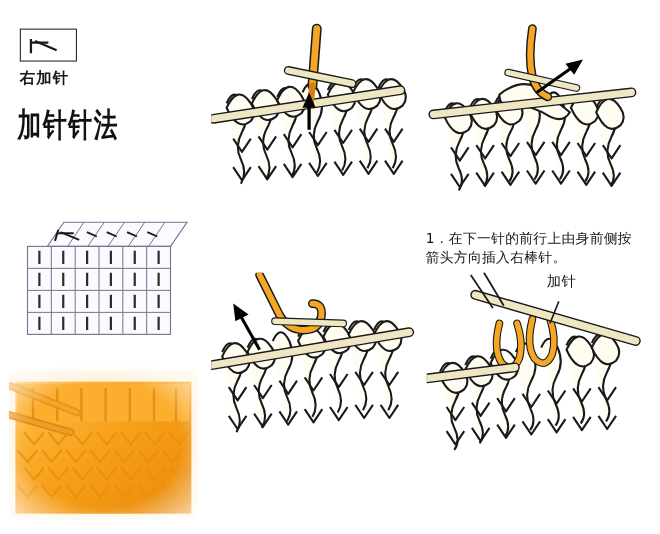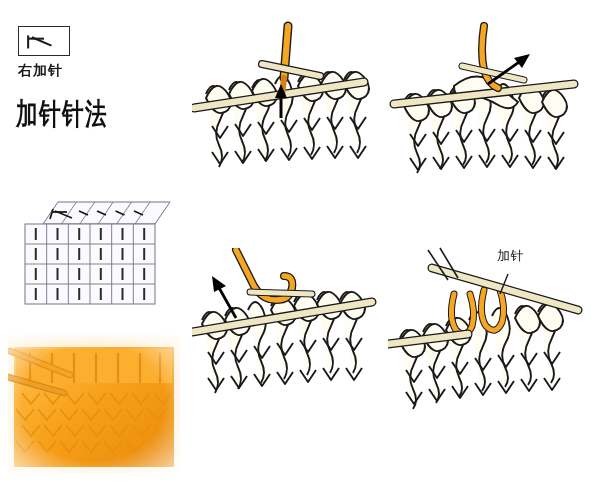--- a/index.html
+++ b/index.html
@@ -306,20 +306,21 @@
           <path d="M70 46 L128 58" stroke="#1a1a1a" stroke-width="8" stroke-linecap="round"></path>
           <path d="M70 46 L128 58" stroke="#EFE6C4" stroke-width="5.6" stroke-linecap="round"></path>
         </g>
 
         <g fill="#000" stroke="#000">
           <line x1="89" y1="100" x2="89" y2="74" stroke-width="3"></line>
           <polygon points="89,66 83,80 95,80" stroke="none"></polygon>
         </g>
       </svg>
     </div>
+    <div class="caption c1">1．在下一针的前行上由身前侧按箭头方向插入右棒针。</div>
   </div>
 
   <div class="panel p2">
     <div class="art">
       <svg width="200" height="172" viewBox="0 0 200 172" xmlns="http://www.w3.org/2000/svg">
         <g stroke="#1a1a1a" stroke-width="1.9" fill="#FFFDF2" stroke-linejoin="round">
           <g>
             <path d="M16 84 q7 -16 15 0 q6 14 -1 26 q-7 13 -1 25 q6 12 0 20"></path>
             <path d="M39 80 q7 -16 15 0 q6 14 -1 26 q-7 13 -1 25 q6 12 0 20"></path>
             <path d="M62 76 q7 -16 15 0 q6 14 -1 26 q-7 13 -1 25 q6 12 0 20"></path>

